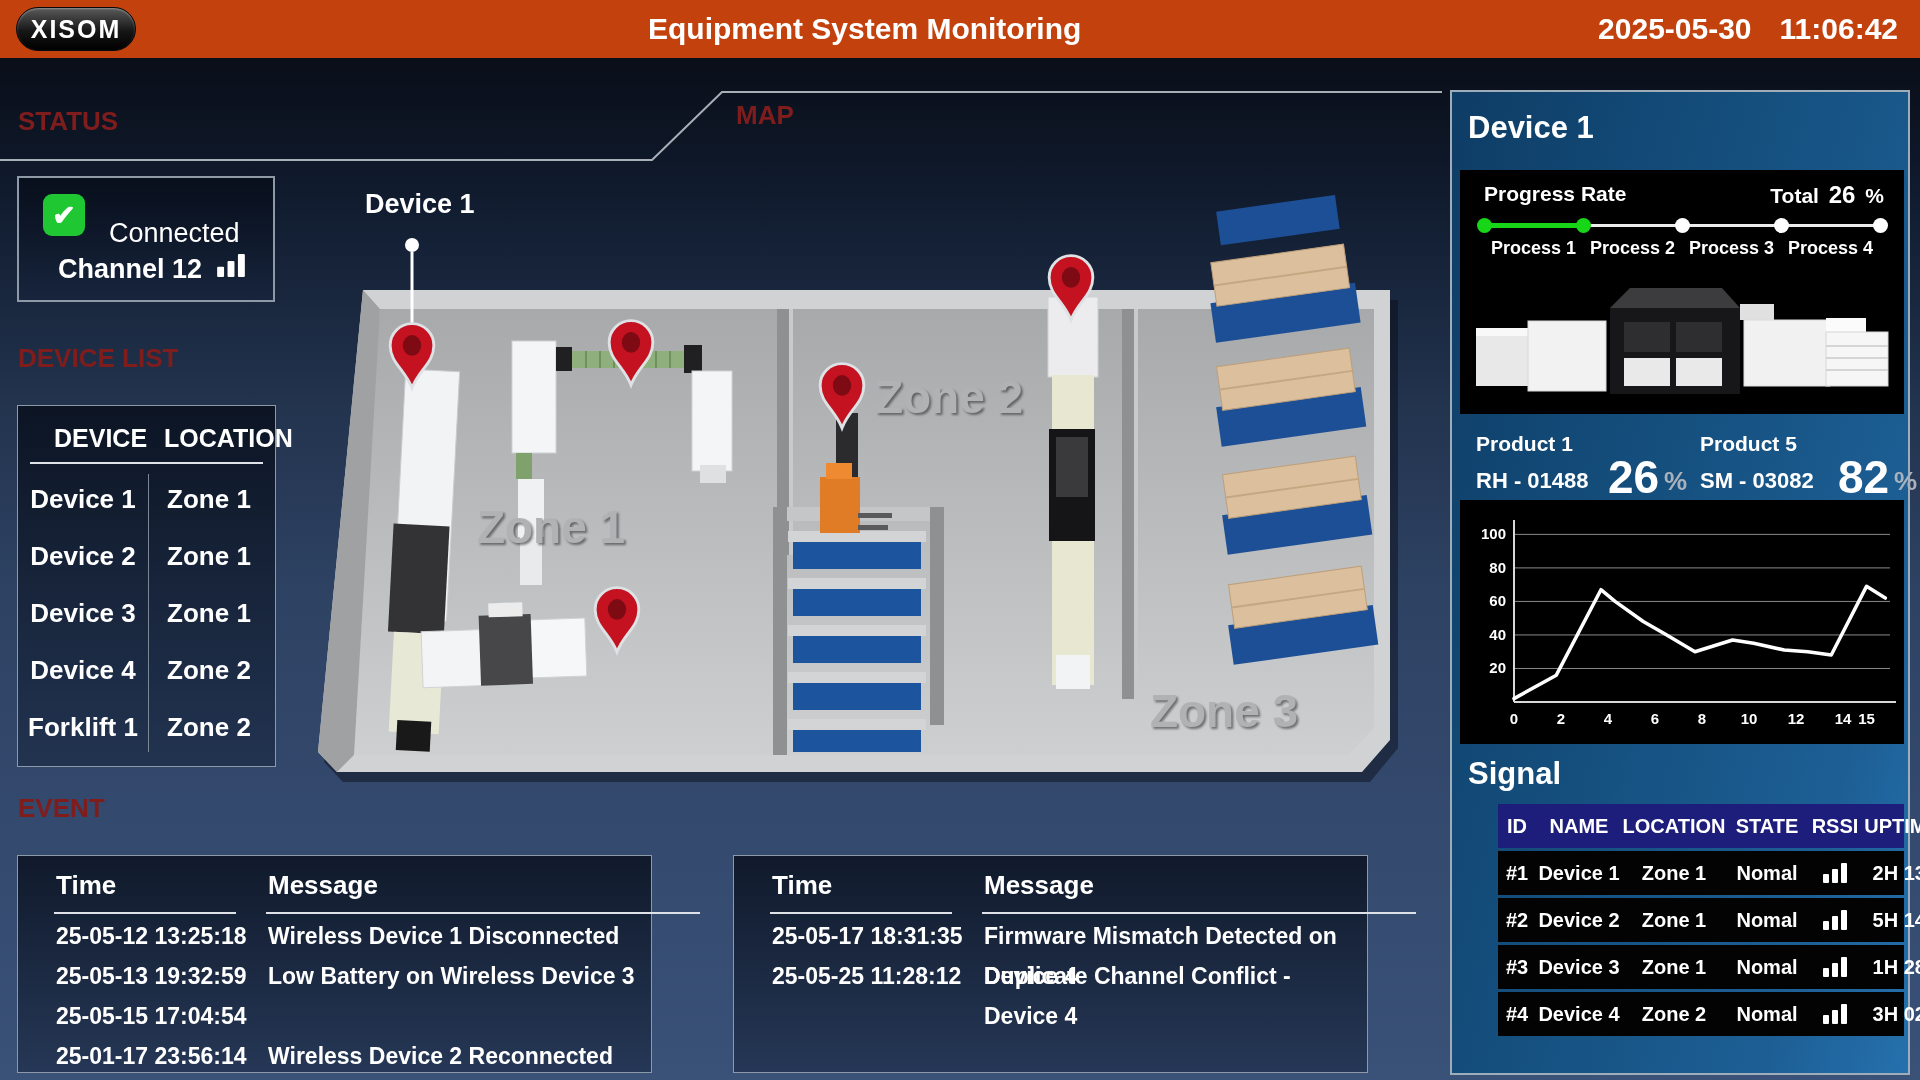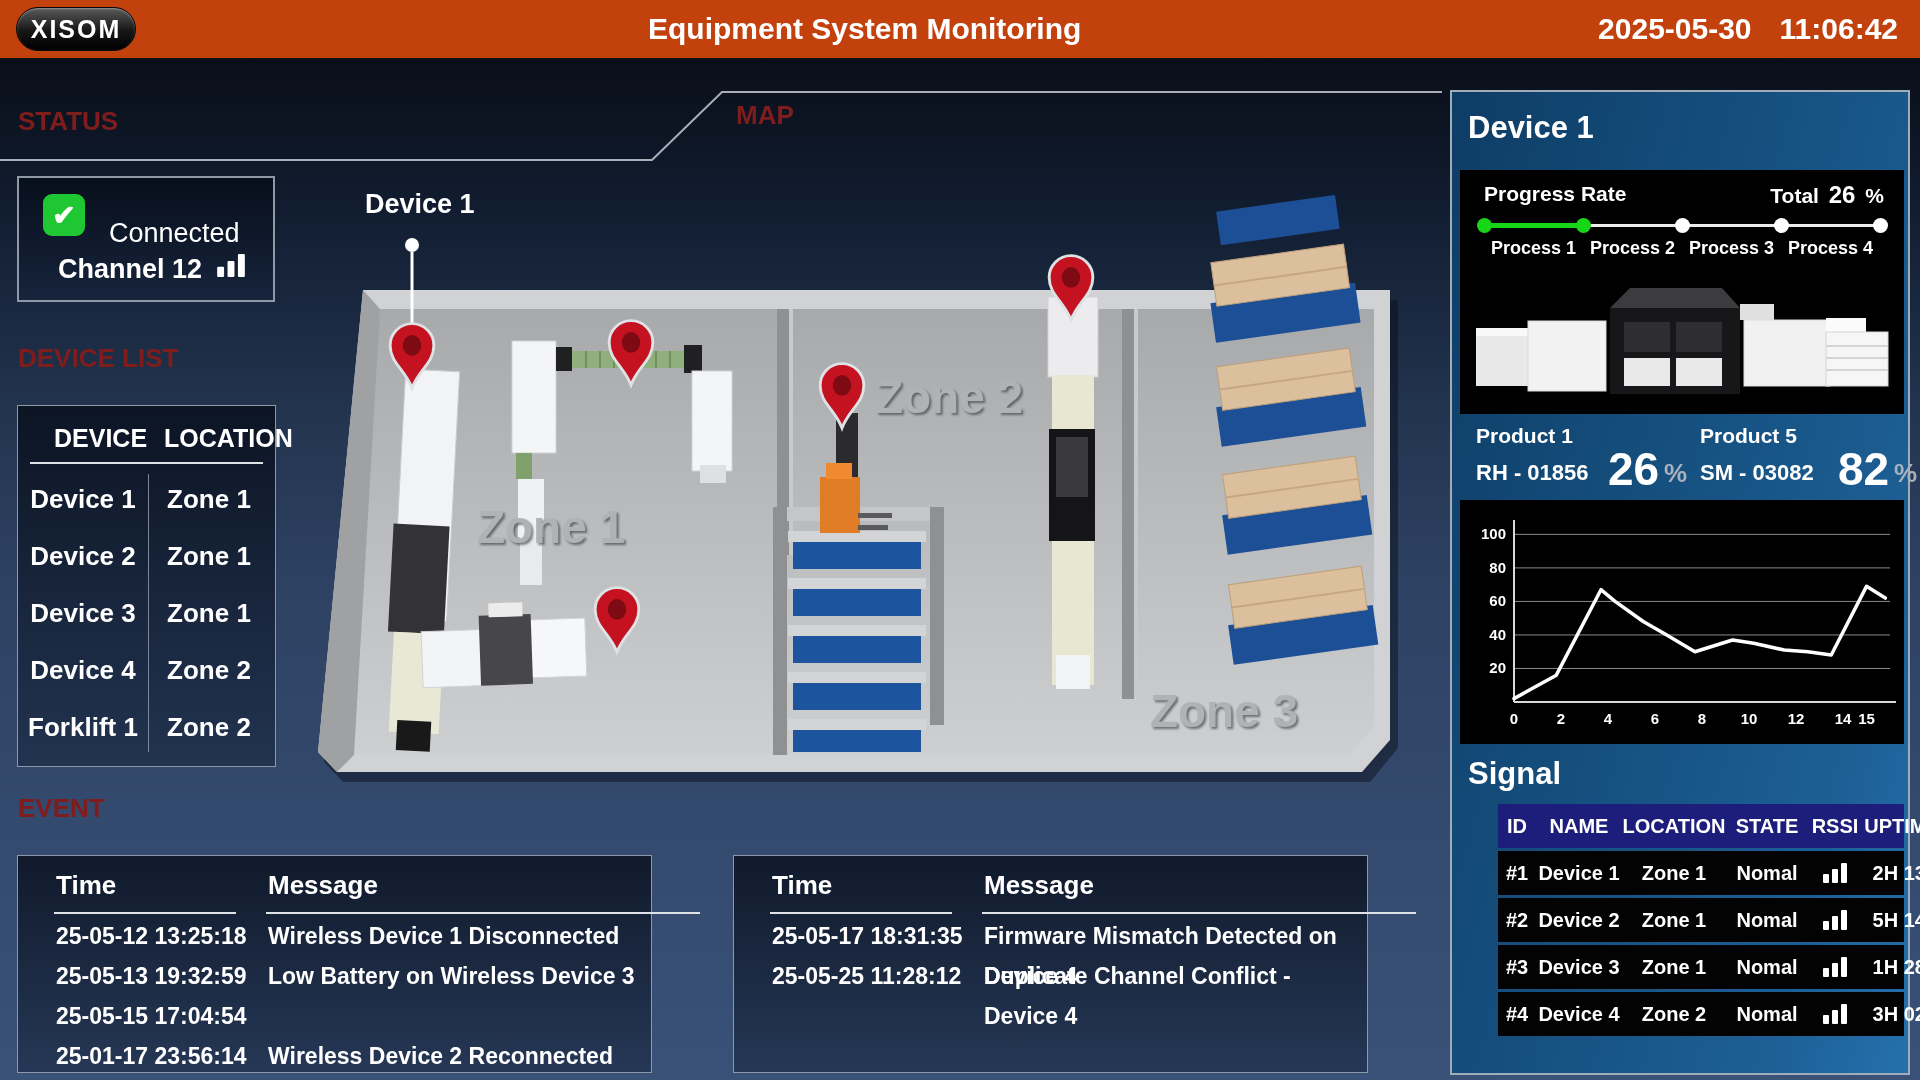--- a/index.html
+++ b/index.html
@@ -62,21 +62,21 @@
   #progress-box .ptotal .v { font-size:24px; margin:0 4px; }
   #stepper { position:absolute; left:24px; top:48px; width:396px; height:40px; }
   #stepper .base { position:absolute; left:0; right:0; top:6px; height:3px; background:#ececec; }
   #stepper .done { position:absolute; left:0; top:5px; height:5px; background:#17d517; }
   #stepper .dot { position:absolute; top:0; width:15px; height:15px; border-radius:50%; background:#fff; }
   #stepper .dot.g { background:#17d517; }
   #stepper .slabel { position:absolute; top:20px; width:99px; text-align:center; font-size:18px; font-weight:700; }
   #device-image { position:absolute; left:10px; top:96px; }
   
   #products { position:absolute; left:8px; top:322px; width:444px; height:86px; }
-  .prod { position:absolute; top:0; height:86px; }
+  .prod { position:absolute; top:8px; height:86px; }
   .prod .pname { position:absolute; top:10px; font-size:21px; font-weight:700; }
   .prod .pcode { position:absolute; top:46px; font-size:22px; font-weight:700; }
   .prod .pval { position:absolute; top:28px; font-size:46px; font-weight:700; }
   .prod .punit { position:absolute; top:44px; font-size:26px; font-weight:700; color:#a9b2bc; }
   #chart-box { top:408px; height:244px; }
   #signal-heading { position:absolute; left:16px; top:664px; font-size:31px; font-weight:700; }
   #signal-table { position:absolute; left:8px; top:712px; width:444px;padding-left:38px; }
   .sig-grid { display:grid; grid-template-columns:38px 86px 104px 82px 54px 80px; align-items:center; }
   #signal-head { height:44px; background:#1d1d7c; font-size:20px; font-weight:700; }
   #signal-head div { text-align:center; }
@@ -349,21 +349,21 @@
       <rect x="274" y="54" width="86" height="66" fill="#f1f1f1" stroke="#dcdcdc"></rect>
       <rect x="356" y="52" width="40" height="16" fill="#fbfbfb"></rect>
       <rect x="356" y="66" width="62" height="54" fill="#f6f6f6" stroke="#d5d5d5"></rect>
       <path d="M356,80 h62 M356,92 h62 M356,104 h62" stroke="#d5d5d5" stroke-width="2"></path>
     </svg>
   </div>
 
   <div id="products">
     <div class="prod" style="left:0;width:222px">
       <div class="pname" style="left:16px">Product 1</div>
-      <div class="pcode" style="left:16px">RH - 01856</div>
+      <div class="pcode" style="left:16px">RH - 01488</div>
       <div class="pval" style="left:148px">26</div>
       <div class="punit" style="left:204px">%</div>
     </div>
     <div class="prod" style="left:226px;width:218px">
       <div class="pname" style="left:14px">Product 5</div>
       <div class="pcode" style="left:14px">SM - 03082</div>
       <div class="pval" style="left:152px">82</div>
       <div class="punit" style="left:208px">%</div>
     </div>
   </div>

